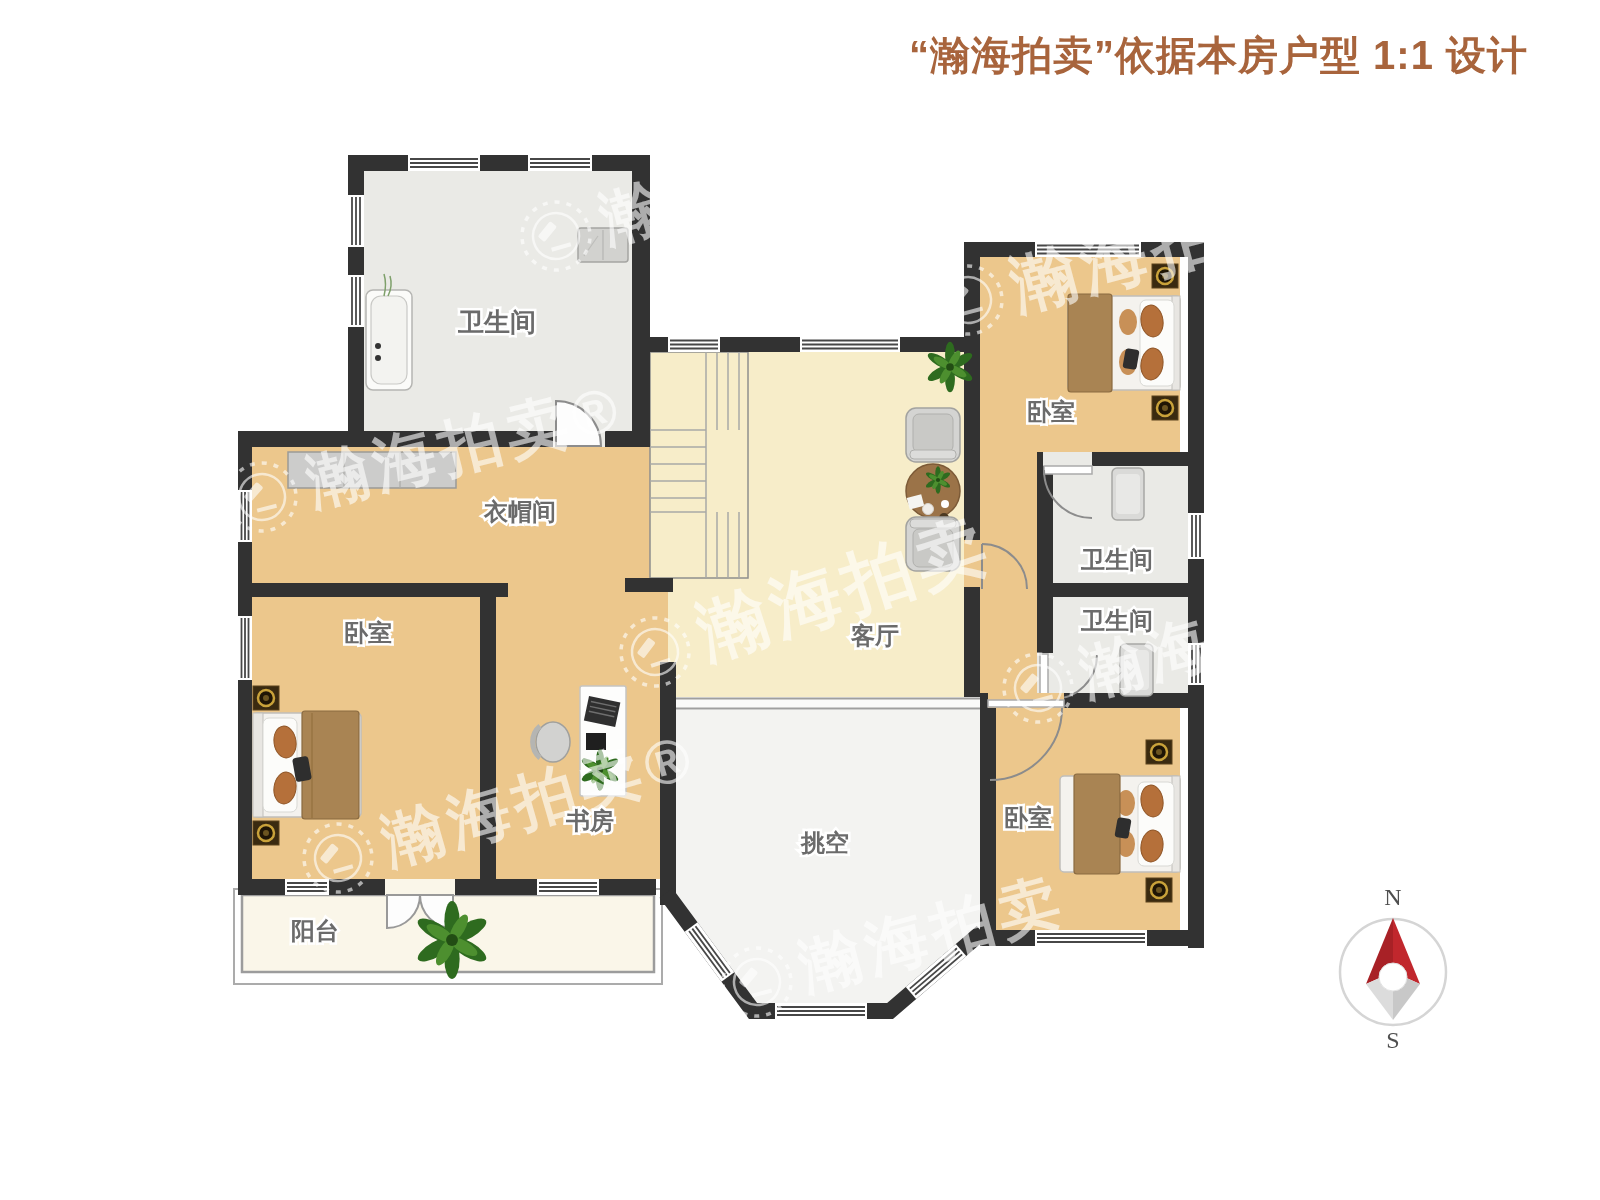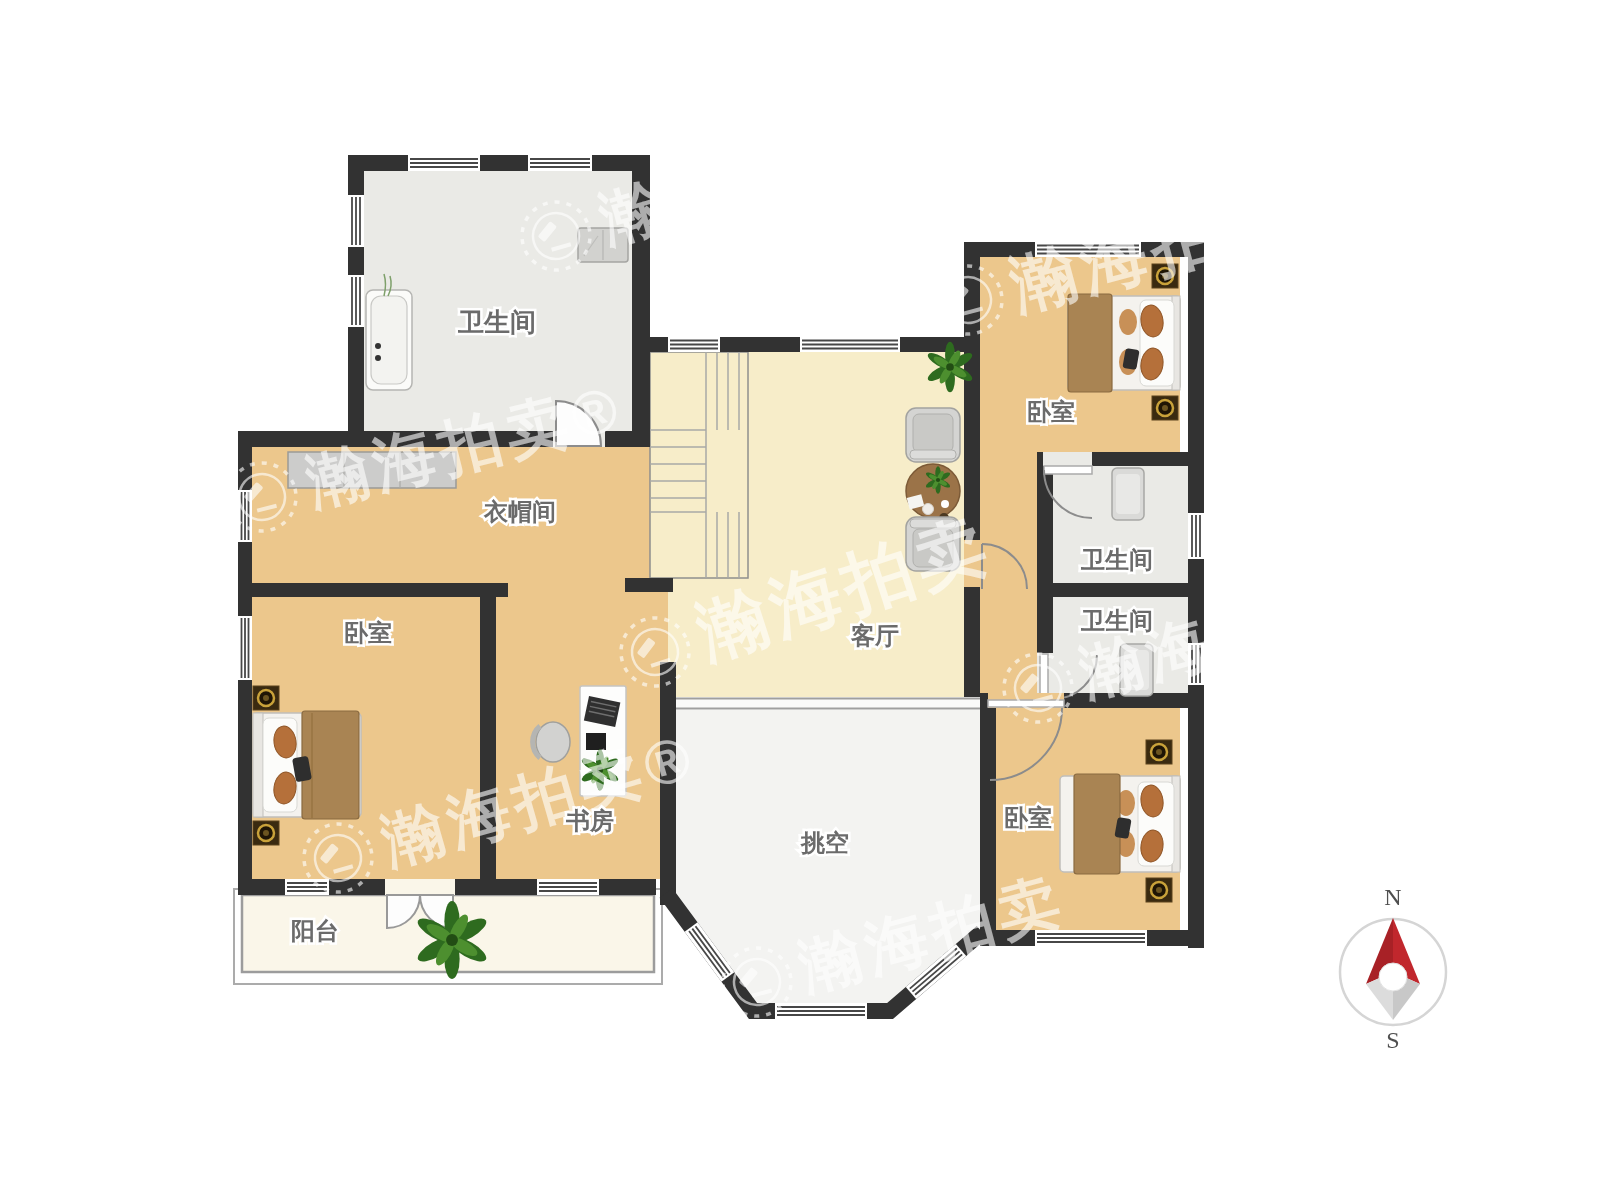--- a/index.html
+++ b/index.html
@@ -13,20 +13,21 @@
   .room-label.big{font-size:26px;}
   .wm-text{font-size:62px;font-weight:bold;fill:rgba(255,255,255,0.6);letter-spacing:6px;}
   .compass-letter{font-family:"Liberation Serif","DejaVu Serif",serif;font-size:24px;
                   fill:#4f4f4f;text-anchor:middle;}
 </style>
 </head>
 <body>
 
 <div class="canvas">
 
+  <div class="header">“瀚海拍卖”依据本房户型 1:1 设计</div>
 
   <svg width="1600" height="1200" viewBox="0 0 1600 1200">
     <defs>
       <g id="plant">
         <g fill="#2e6b1f">
           <ellipse cx="0" cy="-11" rx="4.5" ry="12"></ellipse>
           <ellipse cx="0" cy="-11" rx="4.5" ry="12" transform="rotate(60)"></ellipse>
           <ellipse cx="0" cy="-11" rx="4.5" ry="12" transform="rotate(120)"></ellipse>
           <ellipse cx="0" cy="-11" rx="4.5" ry="12" transform="rotate(180)"></ellipse>
           <ellipse cx="0" cy="-11" rx="4.5" ry="12" transform="rotate(240)"></ellipse>

